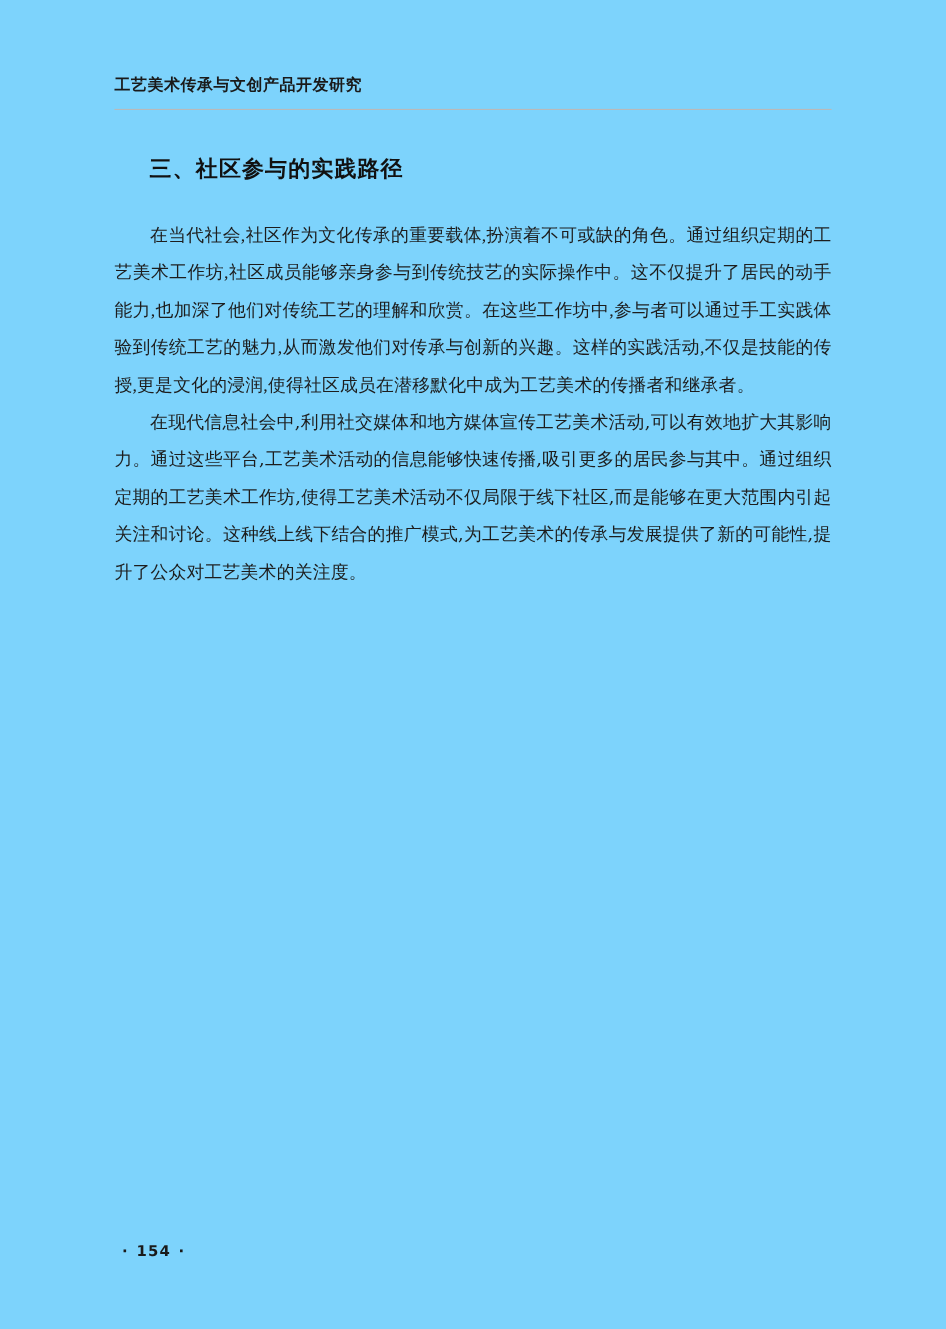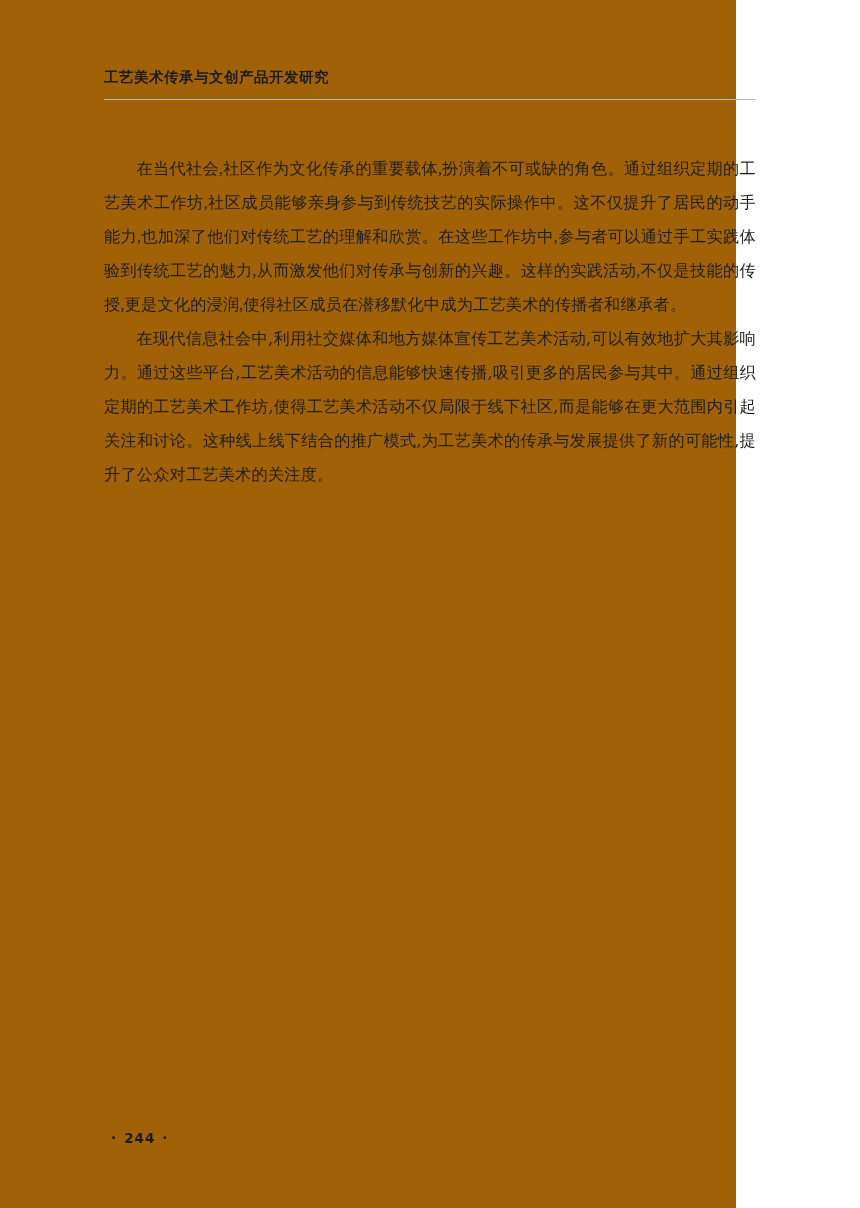--- a/index.html
+++ b/index.html
@@ -9,25 +9,25 @@
   body {
     width: 860px;
     height: 1208px;
     background: #ffffff;
     font-family: "DejaVu Serif", "Liberation Serif", serif;
     color: #1a1a1a;
     overflow: hidden;
   }
   .page {
     position: relative;
-    width: 736px;
+    width: 860px;
     height: 1208px;
     box-sizing: border-box;
     padding: 0;
-    background: #a16207;
+    background: #7dd3fc;
   }
   .header {
     position: absolute;
     top: 68px;
     left: 104px;
     width: 652px;
   }
   .header-title {
     font-family: "DejaVu Sans", "Liberation Sans", sans-serif;
     font-weight: bold;
@@ -102,25 +102,26 @@
 <body>
 
 <div class="page">
 
   <div class="header">
     <div class="header-title">工艺美术传承与文创产品开发研究</div>
     <div class="header-rule"></div>
   </div>
 
   <div class="content">
+    <h2 class="section-title">三、社区参与的实践路径</h2>
 
 
     <p class="body-text first-para">在当代社会,社区作为文化传承的重要载体,扮演着不可或缺的角色。通过组织定期的工艺美术工作坊,社区成员能够亲身参与到传统技艺的实际操作中。这不仅提升了居民的动手能力,也加深了他们对传统工艺的理解和欣赏。在这些工作坊中,参与者可以通过手工实践体验到传统工艺的魅力,从而激发他们对传承与创新的兴趣。这样的实践活动,不仅是技能的传授,更是文化的浸润,使得社区成员在潜移默化中成为工艺美术的传播者和继承者。</p>
     <p class="body-text">在现代信息社会中,利用社交媒体和地方媒体宣传工艺美术活动,可以有效地扩大其影响力。通过这些平台,工艺美术活动的信息能够快速传播,吸引更多的居民参与其中。通过组织定期的工艺美术工作坊,使得工艺美术活动不仅局限于线下社区,而是能够在更大范围内引起关注和讨论。这种线上线下结合的推广模式,为工艺美术的传承与发展提供了新的可能性,提升了公众对工艺美术的关注度。</p>
 
 
   </div>
 
   <div class="footer">
-    <span class="dot">·</span><span class="page-number">244</span><span class="dot">·</span>
+    <span class="dot">·</span><span class="page-number">154</span><span class="dot">·</span>
   </div>
 
 </div>
 
 </body></html>

